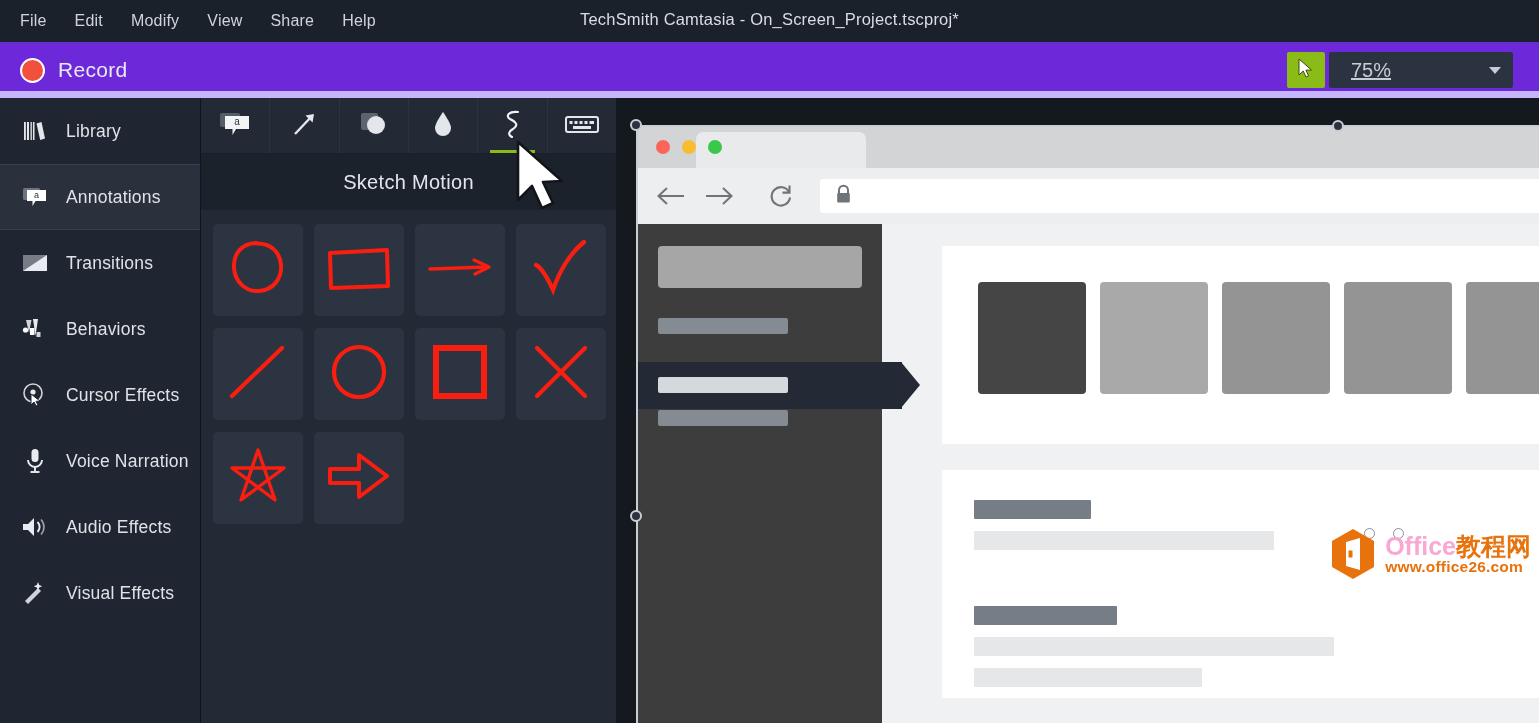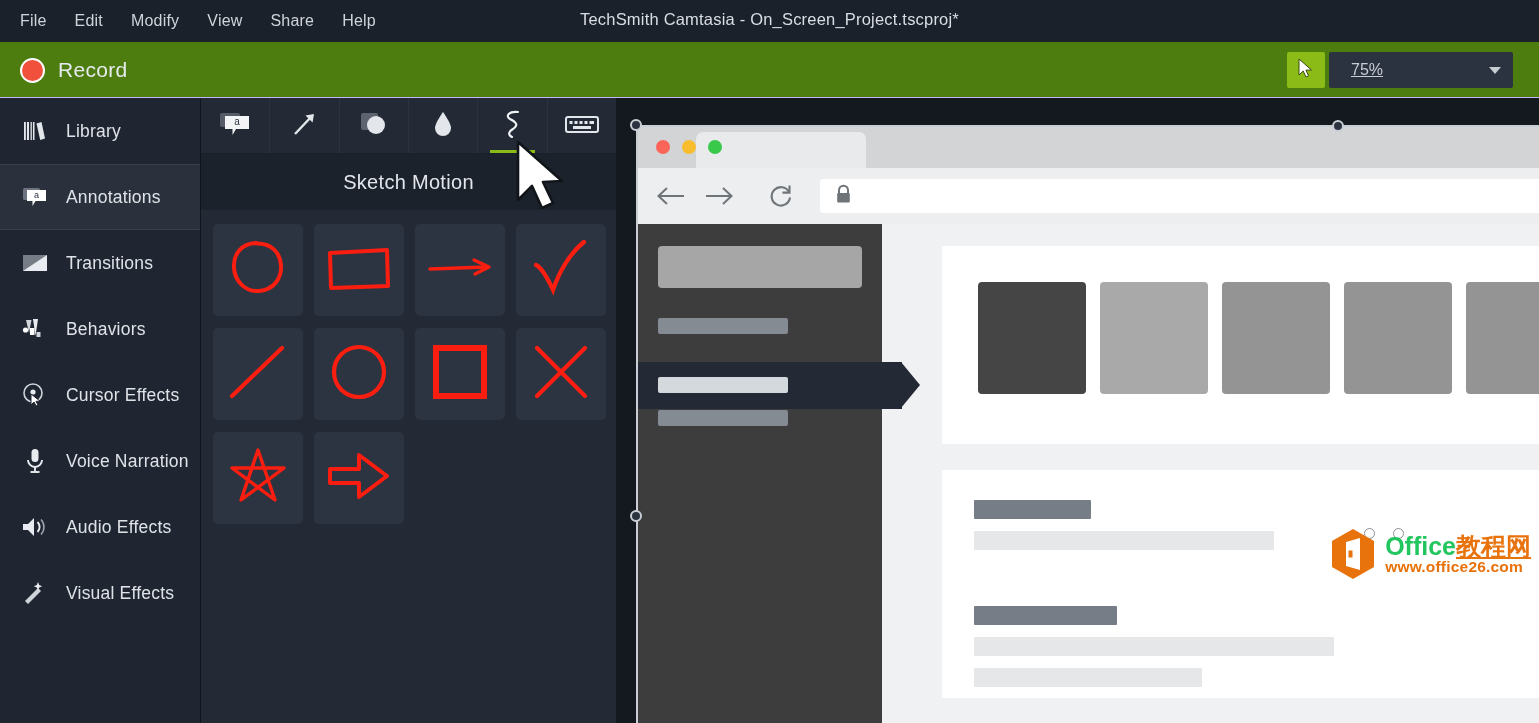--- a/index.html
+++ b/index.html
@@ -22,21 +22,21 @@
   }
   .menu-item:first-child { margin-left: 6px; }
   .win-title {
     position: absolute; left: 0; right: 0; top: 10px; text-align: center;
     color: #d9dee4; font-size: 16.5px; pointer-events: none; letter-spacing: .2px;
   }
 
   
   .toolrow {
     position: absolute; top: 42px; left: 0; width: 1539px; height: 56px;
-    background: #4d7c0f; border-bottom: 1px solid #c4b5fd;
+    background: #6d28d9; border-bottom: 7px solid #c4b5fd;
   }
   .record {
     position: absolute; left: 10px; top: 8px; height: 40px;
     display: flex; align-items: center; gap: 13px; padding: 0 10px; cursor: pointer;
   }
   .rec-dot {
     width: 25px; height: 25px; border-radius: 50%;
     background: #f0503c; border: 2px solid #ffffff;
   }
   .rec-label { color: #e7ebef; font-size: 21px; letter-spacing: .3px; }
@@ -45,21 +45,21 @@
   .tool-btn {
     width: 38px; height: 36px; background: #2c3340; border-radius: 2px;
     display: flex; align-items: center; justify-content: center; cursor: pointer;
   }
   .tool-btn.active { background: #8bbb16; }
   .zoomsel {
     position: absolute; right: 26px; top: 10px; width: 174px; height: 36px;
     background: #2c3340; border-radius: 2px; display: flex; align-items: center;
     padding: 0 12px; cursor: pointer;
   }
-  .zoomsel .val { color: #c8cdd4; font-size: 16px; flex: 1; text-decoration: underline; }
+  .zoomsel .val { color: #c8cdd4; font-size: 20px; flex: 1; text-decoration: underline; }
   .caret {
     width: 0; height: 0; border-left: 6px solid transparent;
     border-right: 6px solid transparent; border-top: 7px solid #c8cdd4;
   }
 
   
   .sidebar {
     position: absolute; left: 0; top: 98px; width: 201px; height: 625px;
     background: #1f2531; border-right: 1px solid #10141b;
   }
@@ -171,22 +171,22 @@
   .cursor { position: absolute; left: 512px; top: 138px; z-index: 40; pointer-events: none; }
 
   
   .watermark {
     position: absolute; right: 8px; bottom: 8px; display: flex; align-items: center;
     gap: 8px; z-index: 30;
   }
   .wm-hex { width: 48px; height: 52px; }
   .wm-txt { line-height: 1.05; }
   .wm-l1 { font-size: 25px; font-weight: bold; }
-  .wm-o { color: #22c55e; }
-  .wm-c { color: #e8720c; text-decoration: underline; }
+  .wm-o { color: #f9a8d4; }
+  .wm-c { color: #e8720c; }
   .wm-l2 { font-size: 15.5px; color: #e8720c; font-weight: bold; letter-spacing: .2px; }
 </style>
 </head>
 <body>
 
 <div class="app">
 
   <div class="menubar">
     <div class="menu-item">File</div>
     <div class="menu-item">Edit</div>

